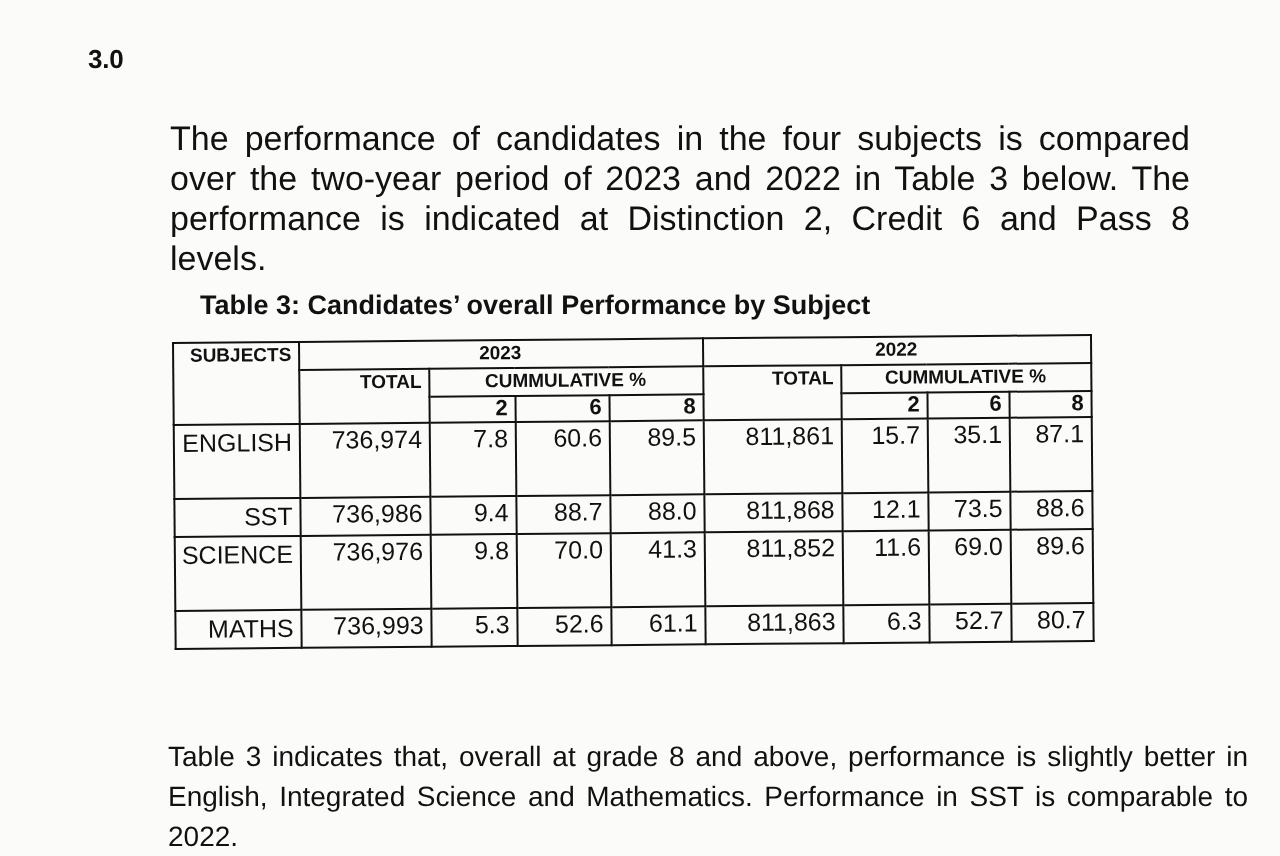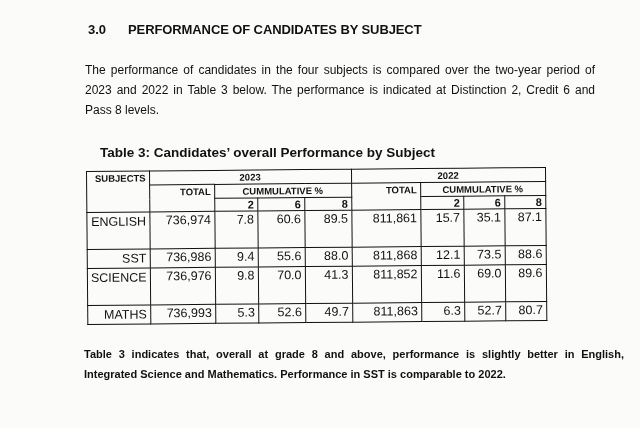--- a/index.html
+++ b/index.html
@@ -7,26 +7,25 @@
       width: 640px; height: 428px; overflow: hidden;
       background: #fbfbfa;
       font-family: "Liberation Sans", "DejaVu Sans", sans-serif;
       color: #111;
       position: relative;
     }
     .heading {
       position: absolute; left: 44px; top: 22px;
       font-weight: bold; font-size: 13px; letter-spacing: -0.1px;
       display: flex;
-      margin-left: 44px;
     }
     .heading .num { width: 40px; }
     .intro {
       position: absolute; left: 85px; top: 60px; width: 510px;
-      font-size: 12px; line-height: 20px; text-align: justify;
+      font-size: 17px; line-height: 20px; text-align: justify;
     }
     .caption {
       position: absolute; left: 100px; top: 145px;
       font-weight: bold; font-size: 13.5px;
     }
     table {
       position: absolute; left: 86px; top: 171px;
       border-collapse: collapse;
       font-size: 12.5px;
       transform: rotate(-0.5deg);
@@ -40,30 +39,29 @@
       font-weight: normal;
     }
     th { font-weight: bold; font-size: 9.5px; }
     th.center { text-align: center; }
     th.sub { font-size: 11px; padding: 0 3px; }
     tr.hdr-row th { height: 11px; }
     td.subject { width: 50px; line-height: 16px; border-radius: 15px; }
     td.tall { height: 34px; }
     td.short { height: 16px; }
     .outro {
-      position: absolute; left: 84px; top: 344px; width: 540px;
-      font-size: 11px; line-height: 20px; text-align: justify; font-weight: bold;
+      position: absolute; left: 84px; top: 368px; width: 540px;
+      font-size: 14px; line-height: 20px; text-align: justify;
     }
   </style>
 </head>
 <body>
 
 <div class="heading">
   <span class="num">3.0</span>
-  <span>PERFORMANCE OF CANDIDATES BY SUBJECT</span>
 </div>
 
 <p class="intro" style="margin:0">The performance of candidates in the four subjects is compared over the two-year period of 2023 and 2022 in Table 3 below. The performance is indicated at Distinction 2, Credit 6 and Pass 8 levels.</p>
 
 <div class="caption">Table 3: Candidates’ overall Performance by Subject</div>
 
 <table>
   <tbody>
       <tr class="hdr-row">
     <th rowspan="3" style="width:50px">SUBJECTS</th>
@@ -92,21 +90,21 @@
     <td>89.5</td>
     <td>811,861</td>
     <td>15.7</td>
     <td>35.1</td>
     <td>87.1</td>
   </tr>
   <tr>
     <td class="subject short">SST</td>
     <td>736,986</td>
     <td>9.4</td>
-    <td>55.6</td>
+    <td>88.7</td>
     <td>88.0</td>
     <td>811,868</td>
     <td>12.1</td>
     <td>73.5</td>
     <td>88.6</td>
   </tr>
   <tr>
     <td class="subject tall">SCIENCE</td>
     <td>736,976</td>
     <td>9.8</td>
@@ -115,21 +113,21 @@
     <td>811,852</td>
     <td>11.6</td>
     <td>69.0</td>
     <td>89.6</td>
   </tr>
   <tr>
     <td class="subject short">MATHS</td>
     <td>736,993</td>
     <td>5.3</td>
     <td>52.6</td>
-    <td>49.7</td>
+    <td>61.1</td>
     <td>811,863</td>
     <td>6.3</td>
     <td>52.7</td>
     <td>80.7</td>
   </tr>
 </tbody>
   </table>
 
 <p class="outro" style="margin:0">Table 3 indicates that, overall at grade 8 and above, performance is slightly better in English, Integrated Science and Mathematics. Performance in SST is comparable to 2022.</p>
 

